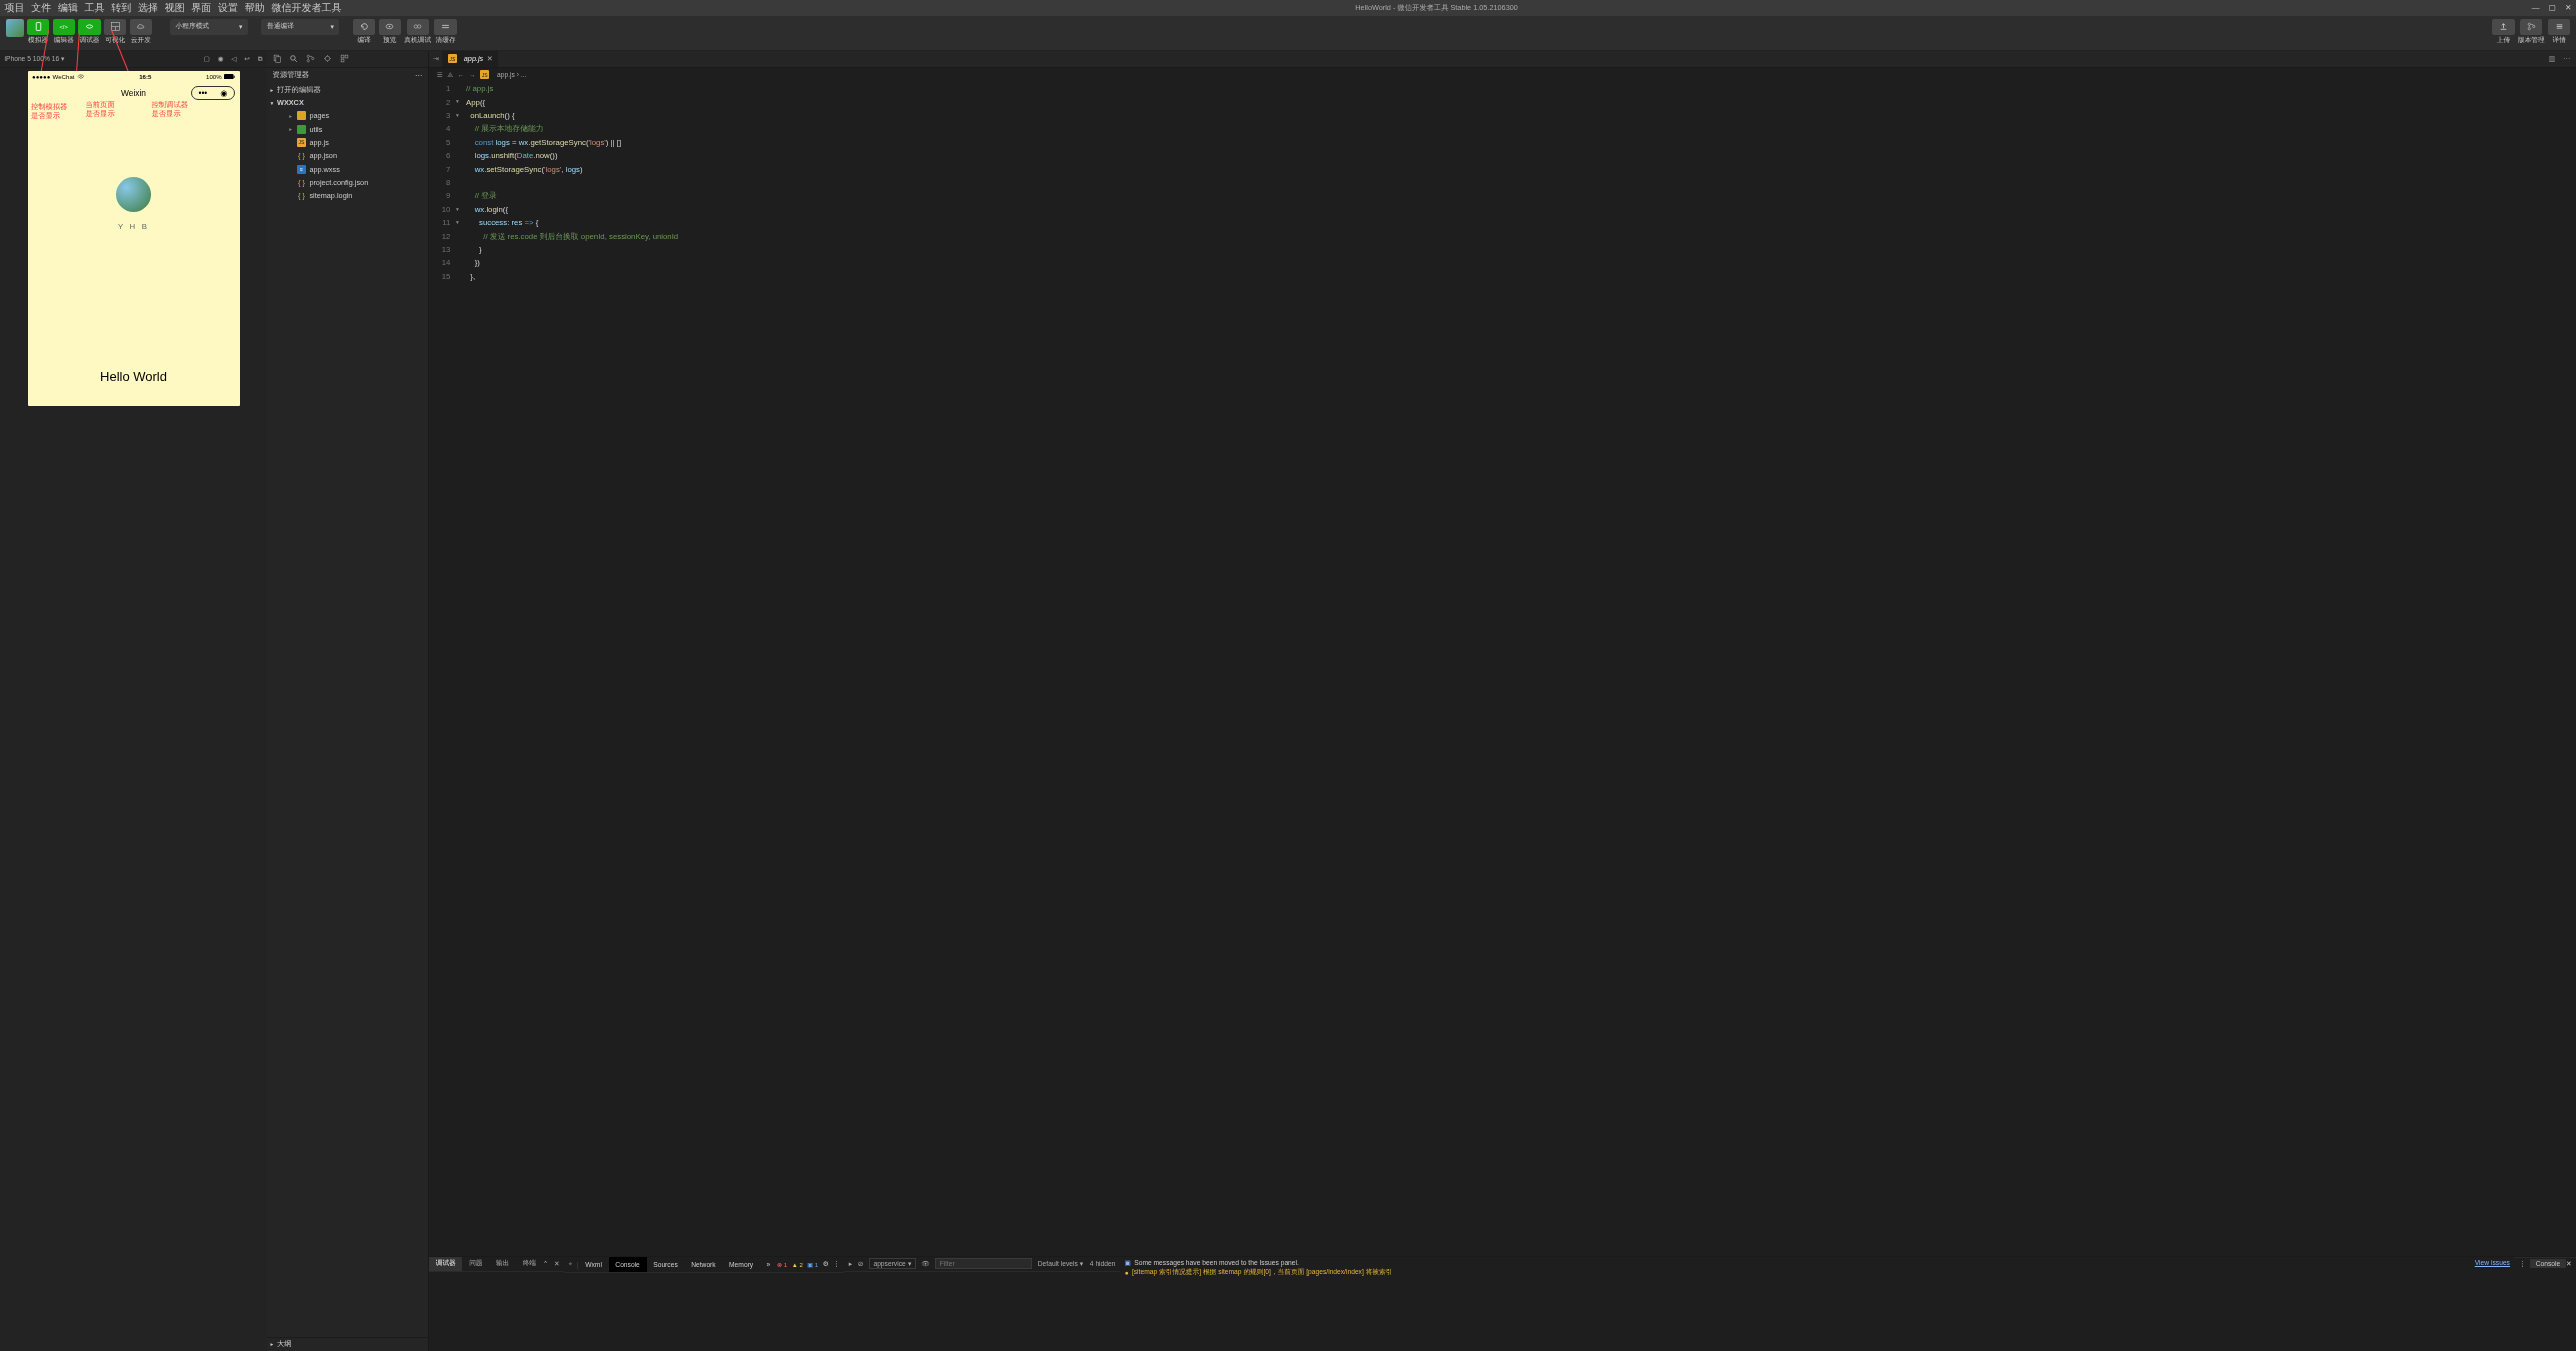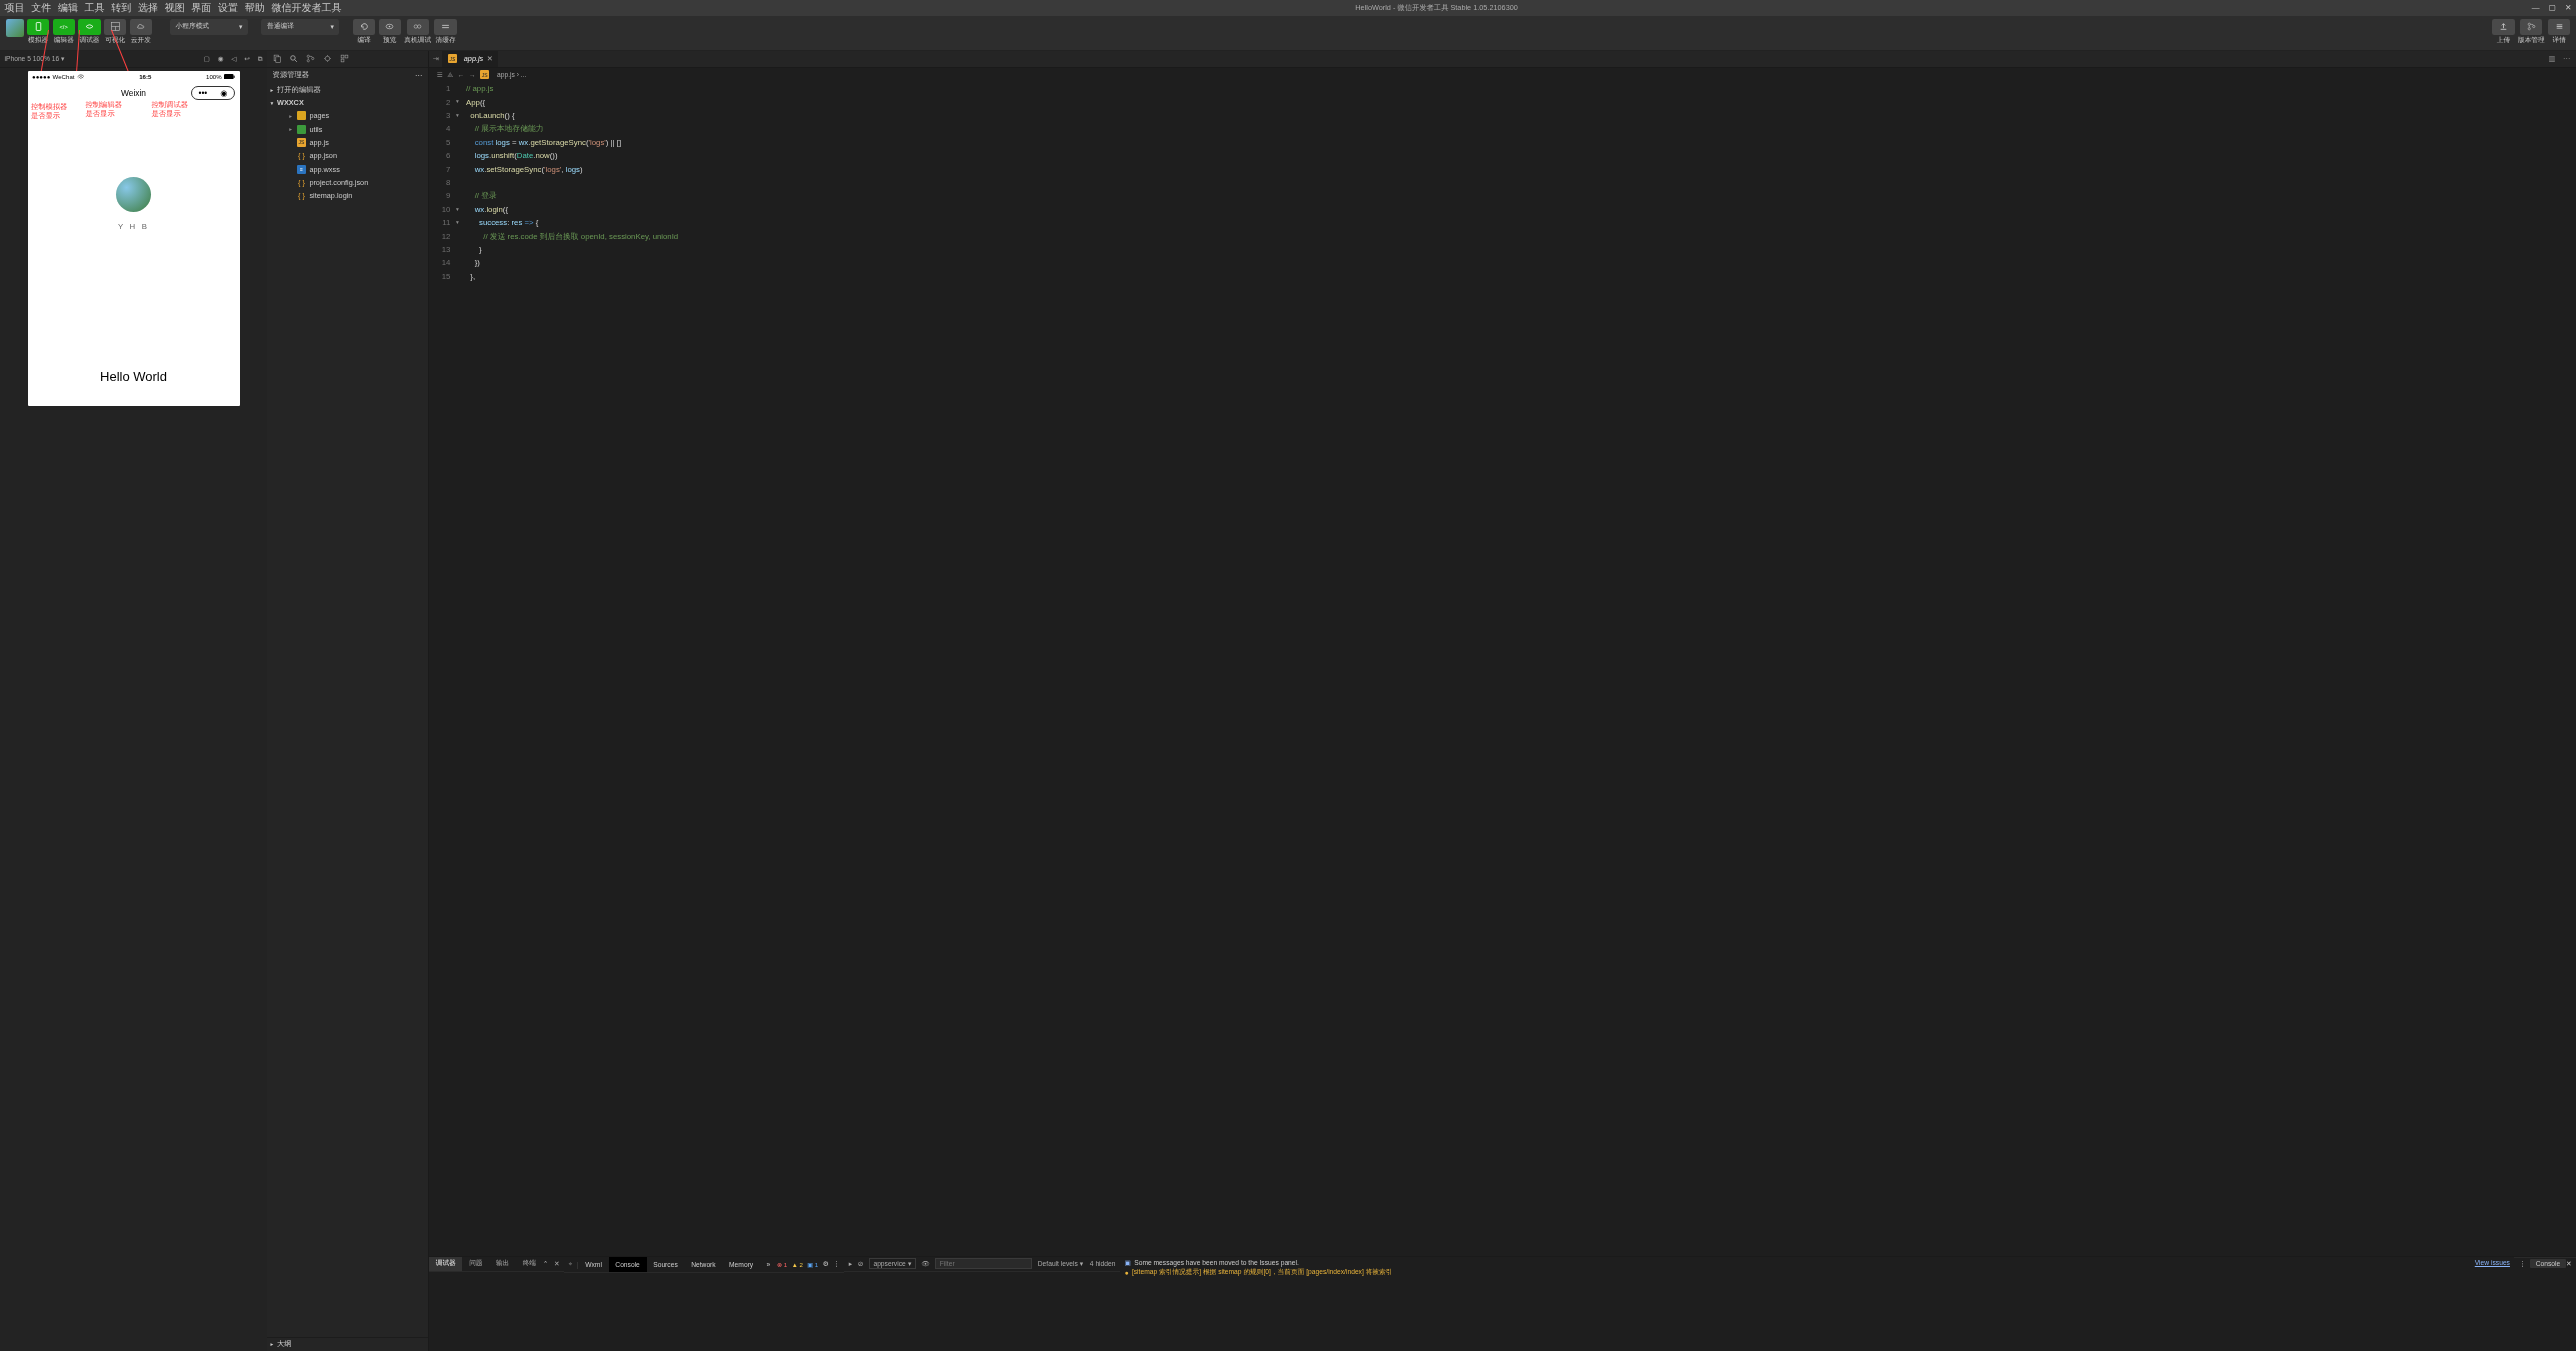--- a/index.html
+++ b/index.html
@@ -23,21 +23,21 @@
 
 
 .main { flex: 1; display: flex; min-height: 0; }
 
 
 .sim-col { width: 267px; background: #232323; display: flex; flex-direction: column; }
 .sim-bar { height: 17px; display: flex; align-items: center; padding: 0 4.5px; gap: 7.8px; color: #aaa; font-size: 6.7px; border-bottom: 0.6px solid #1c1c1c; }
 .sim-bar-left { flex: 1; }
 .sim-bar-right { display: flex; gap: 7.8px; }
 .sim-stage { flex: 1; display: flex; justify-content: center; padding-top: 3.4px; overflow: auto; }
-.phone { width: 212px; background: #ffffff; color: #000; border-radius: 1.1px; position: relative; display: flex; flex-direction: column; }
+.phone { width: 212px; background: #fef9c3; color: #000; border-radius: 1.1px; position: relative; display: flex; flex-direction: column; }
 .statusbar { height: 11.2px; display: flex; align-items: center; padding: 0 4.5px; font-size: 6.1px; color: #000; }
 .statusbar .sb-left { display: flex; gap: 2.2px; align-items: center; }
 .statusbar .sb-center { flex: 1; text-align: center; font-weight: 600; }
 .statusbar .sb-right { display: flex; gap: 2.2px; align-items: center; }
 .nav { height: 22.3px; display: flex; align-items: center; justify-content: center; position: relative; font-size: 8.4px; }
 .nav .capsule { position: absolute; right: 4.5px; top: 3.4px; border: 0.6px solid #333; border-radius: 7.8px; height: 14.5px; width: 44px; display: flex; align-items: center; justify-content: space-around; }
 .phone-body { flex: 1; display: flex; flex-direction: column; align-items: center; padding-top: 73px; position: relative; }
 .avatar { width: 35px; height: 35px; border-radius: 50%; background: radial-gradient(circle at 30% 30%, #88c8e8, #3b7a3a); }
 .username { margin-top: 10px; font-size: 7.8px; color: #666; letter-spacing: 2.2px; }
 .hello { position: absolute; bottom: 22.3px; font-size: 13px; }
@@ -307,21 +307,21 @@
             </div>
         </div>
         <div class="phone-body">
           <div class="avatar"></div>
           <div class="username">Y H B</div>
           <div class="hello">Hello World</div>
         </div>
 
         <div class="anno" style="left:3.4px; top:31px;"><span style="white-space:pre;">控制模拟器
 是否显示</span></div>
-        <div class="anno" style="left:58px; top:29px;"><span style="white-space:pre;">控制编辑器
+        <div class="anno" style="left:58px; top:29px;"><span style="white-space:pre;">当前页面
 是否显示</span></div>
         <div class="anno" style="left:124px; top:29px;"><span style="white-space:pre;">控制调试器
 是否显示</span></div>
       </div>
     </div>
   </div>
 
   <div class="explorer">
     <div class="expl-top">
       <span>

